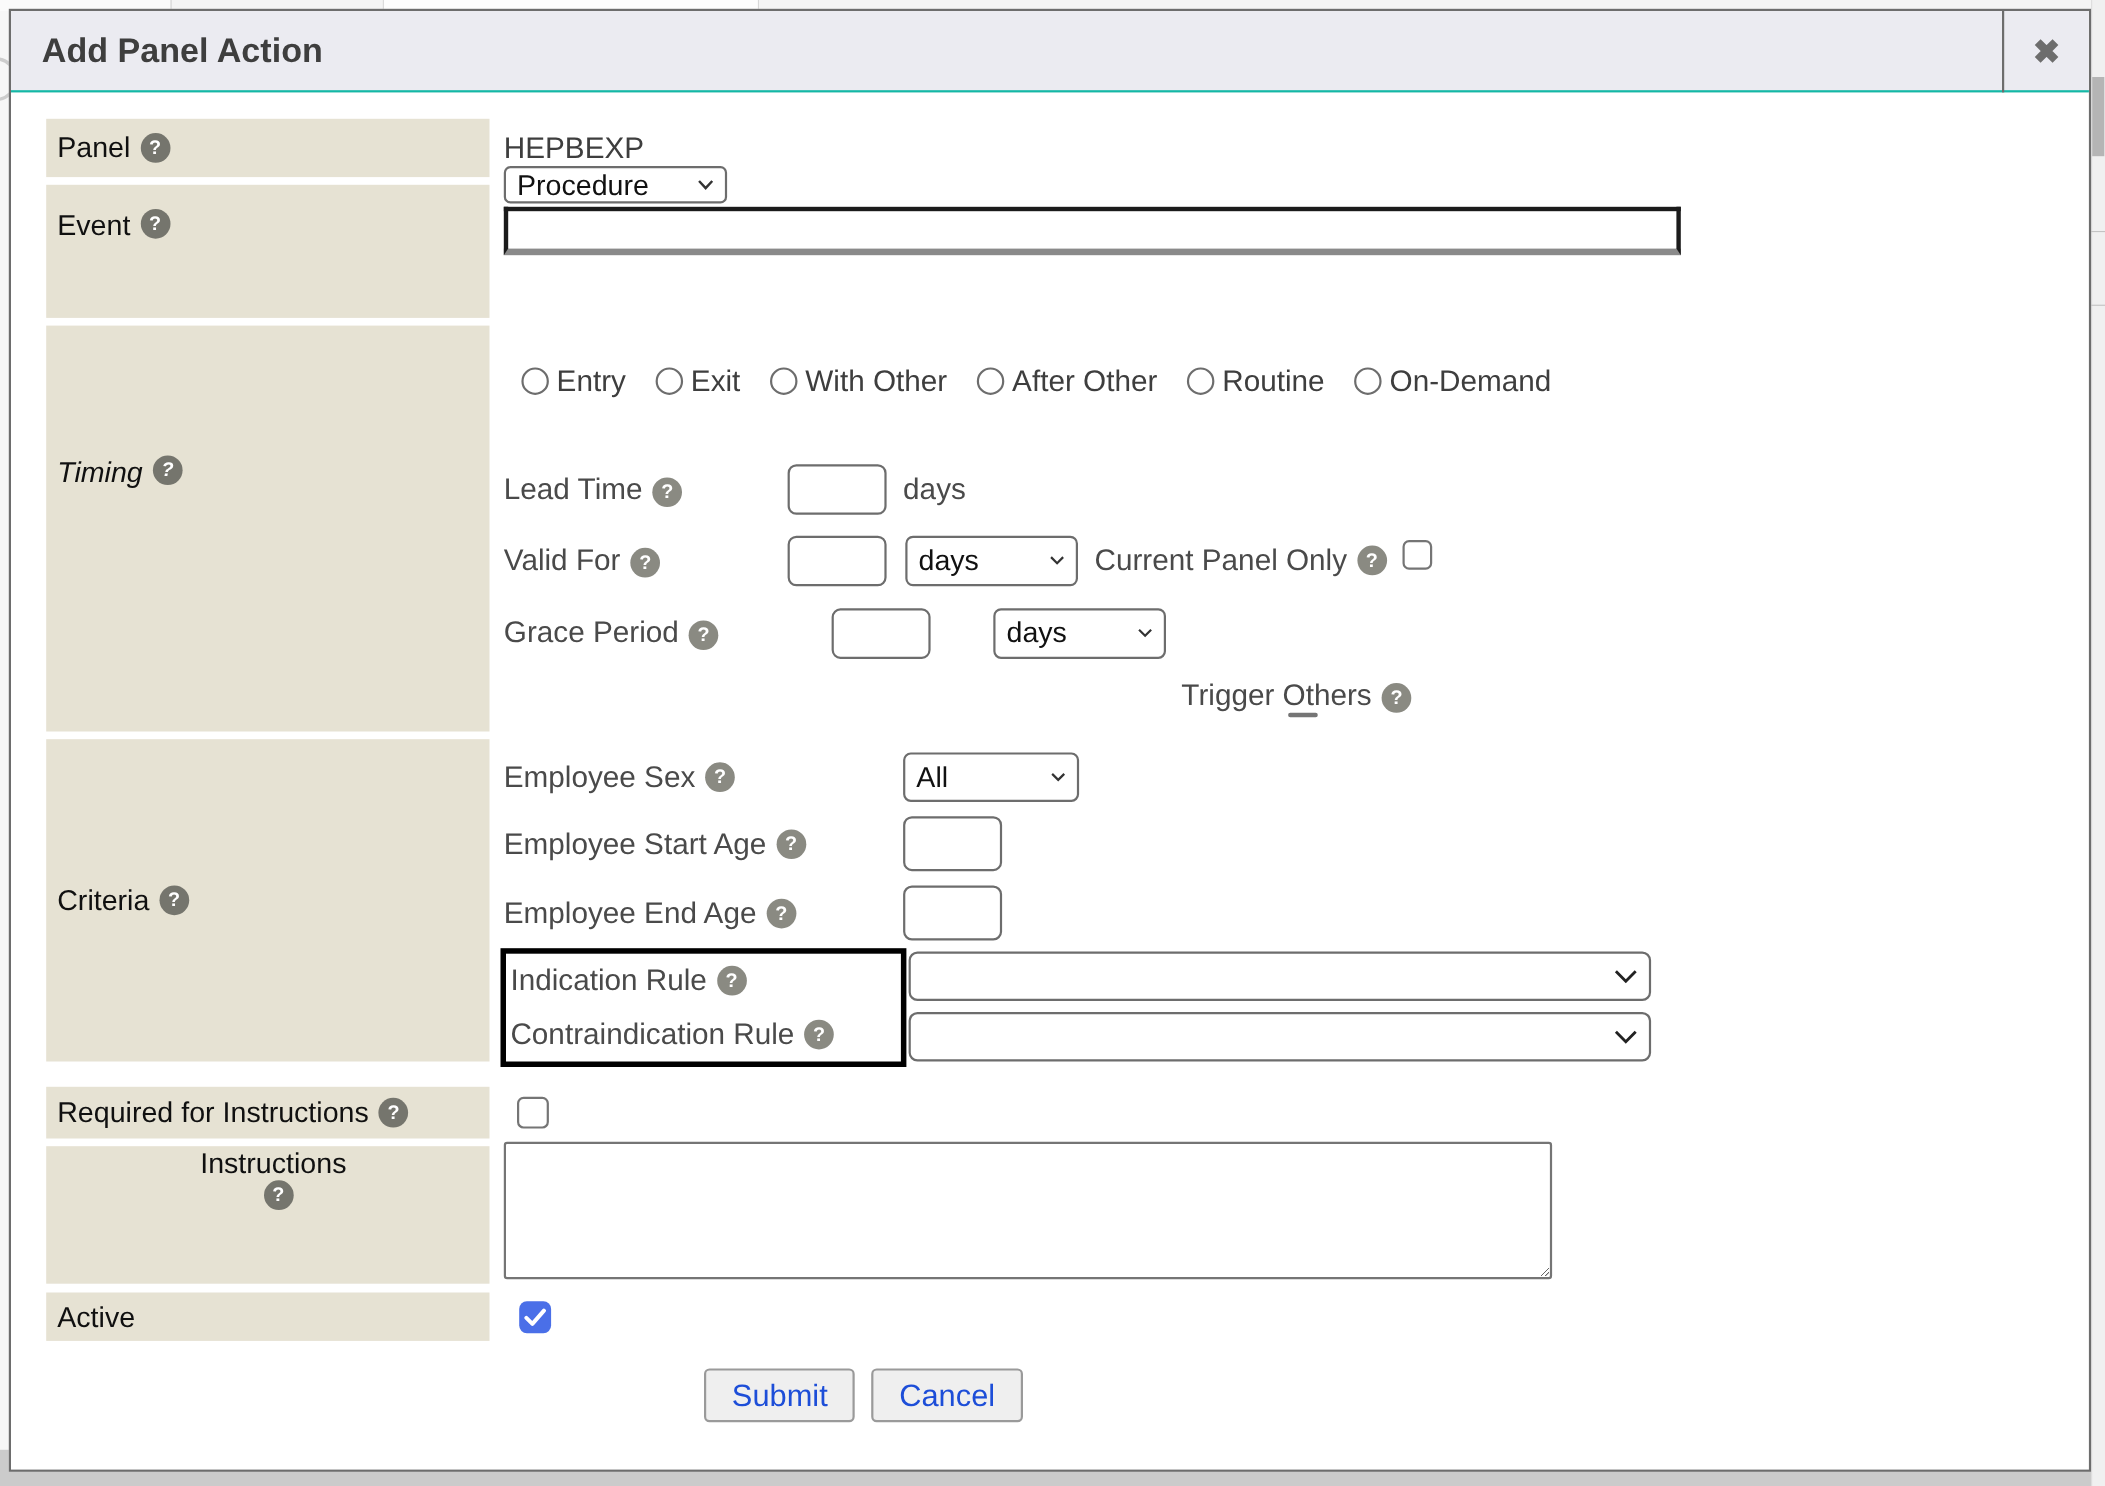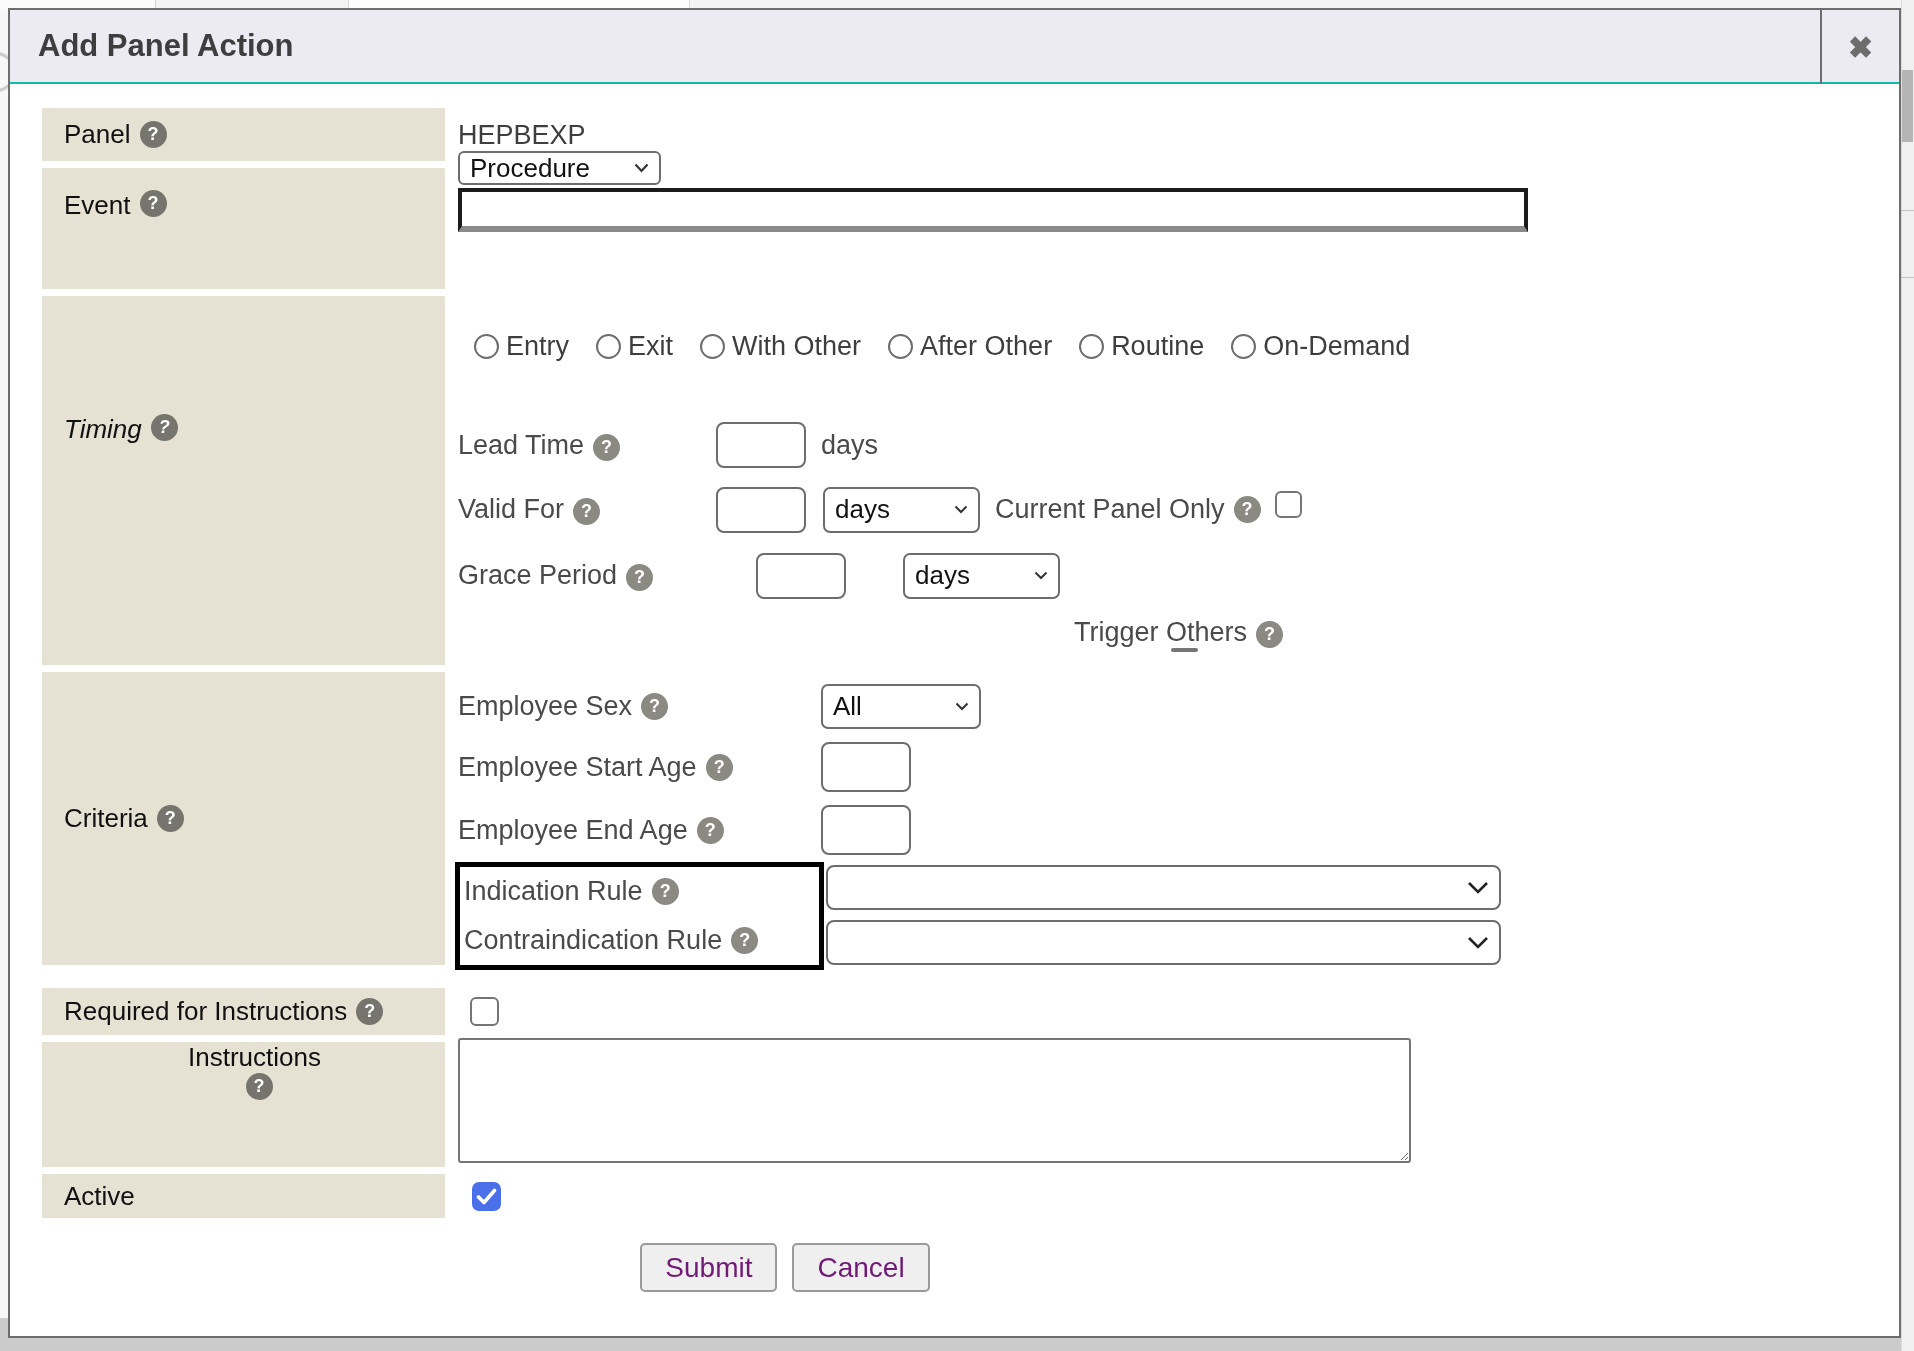--- a/index.html
+++ b/index.html
@@ -19,21 +19,21 @@
 
   
   .modal { position:absolute; left:8px; top:8px; width:1893px; height:1330px; background:#ffffff; border:2px solid #6d6d6d; }
   .modal-header { position:relative; height:74px; background:#ebebf1; border-bottom:2px solid #14b8a6; display:flex; align-items:center; }
   .modal-title { font-size:31px; font-weight:bold; color:#3e3e3e; padding-left:28px; }
   .modal-close { position:absolute; right:0; top:0; width:79px; height:74px; border-left:2px solid #6d6d6d; display:flex; align-items:center; justify-content:center; color:#6d6d6d; font-size:30px; font-weight:bold; cursor:pointer; }
 
   .modal-body { padding:24px 0 0 32px; }
 
   .form-row { display:grid; grid-template-columns:403px 1fr; column-gap:13px; margin-bottom:7px; }
-  .label-cell { background:#e6e2d3; display:flex; align-items:center; padding-left:22px; font-size:26px; color:#101010;text-align:right; }
+  .label-cell { background:#e6e2d3; display:flex; align-items:center; padding-left:10px; font-size:26px; color:#101010;text-align:right; }
   .label-cell.top { align-items:flex-start; }
   .field-cell { position:relative; }
 
   .help { display:inline-flex; align-items:center; justify-content:center; width:27px; height:27px; min-width:27px; border-radius:50%; background:#75756d; color:#ffffff; font-size:18px; font-weight:bold; margin-left:9px; }
   .help.light { background:#8a8a82; }
 
   
   .row-panel .label-cell { height:53px; }
   .row-event .label-cell { height:121px; padding-top:22px; }
   .row-timing .label-cell { height:369px; padding-top:118px;font-style:italic; }
@@ -95,21 +95,21 @@
   .sel-rule + .sel-rule { margin-top:10px; }
 
   .req-check { margin-left:12px; margin-top:9px; width:29px; height:29px; }
 
   .instructions-area { width:953px; height:125px; margin-top:-4px; border:2px solid #757575; border-radius:3px; font-size:24px; padding:6px 8px; resize:both; font-family:"Liberation Sans", sans-serif; }
 
   .active-check { position:relative; margin-left:14px; margin-top:8px; width:29px; height:29px; border:none; border-radius:7px; background:#4a6fe8; display:flex; align-items:center; justify-content:center; }
   .active-check svg { display:block; }
 
   .buttons-row { display:flex; justify-content:center; gap:15px; margin-top:25px; width:1486px; }
-  .btn { font-family:"Liberation Sans", sans-serif; font-size:28px; color:#701a75; background:#efefef; border:2px solid #9a9a9a; border-radius:5px; padding:5px 23px; height:49px; cursor:pointer; }
+  .btn { font-family:"Liberation Sans", sans-serif; font-size:28px; color:#1d4ed8; background:#efefef; border:2px solid #9a9a9a; border-radius:5px; padding:5px 23px; height:49px; cursor:pointer; }
 </style>
 </head>
 <body>
 
 <div class="stage">
 
   <div class="under-top">
     <div class="under-tab-a"></div>
     <div class="under-tab-b"></div>
   </div>

